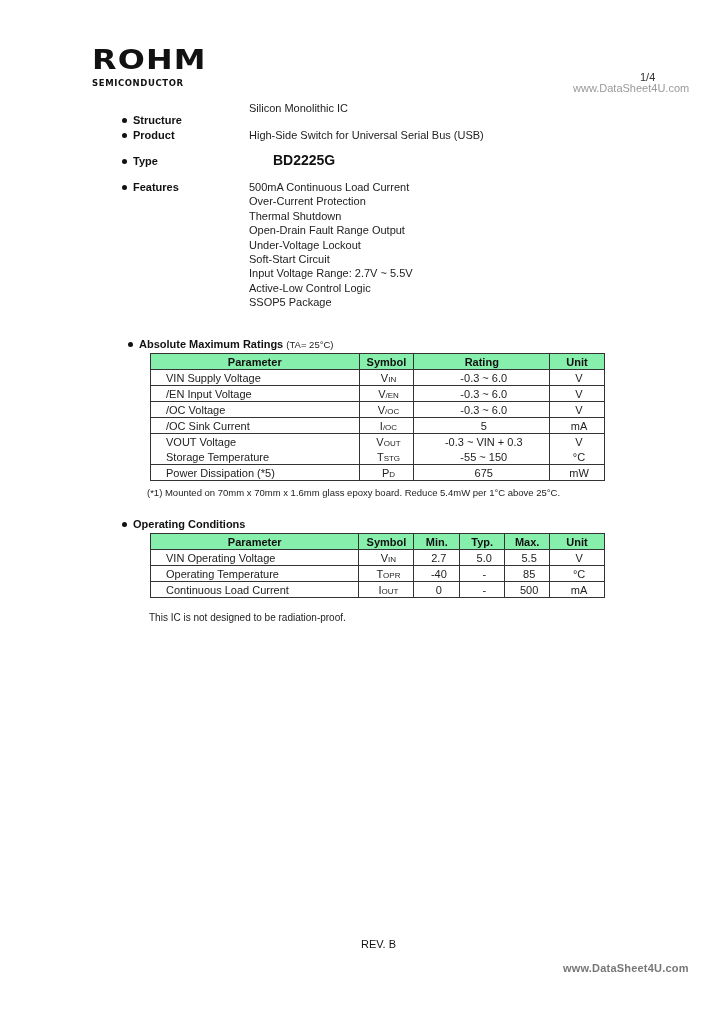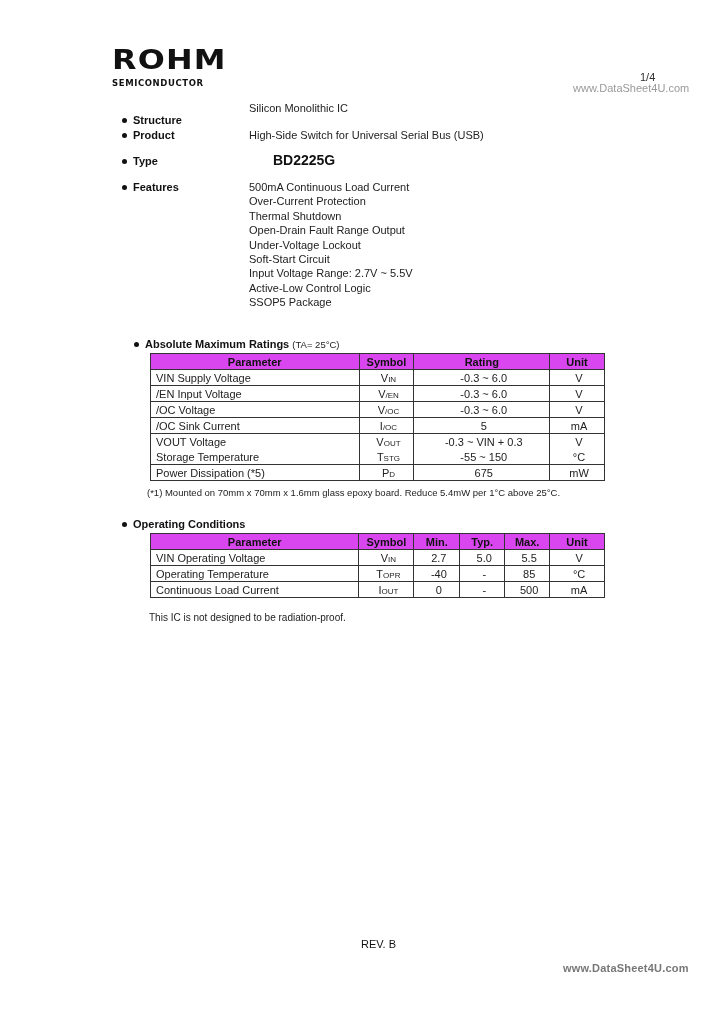--- a/index.html
+++ b/index.html
@@ -1,39 +1,39 @@
 <!DOCTYPE html>
 <html><head>
 <meta charset="utf-8">
 <style>
   html, body { margin: 0; padding: 0; background: #ffffff; }
   body { width: 720px; height: 1012px; position: relative; overflow: hidden;
          font-family: "Liberation Sans", sans-serif; color: #111; }
   .abs { position: absolute; }
-  .logo { left: 112px; top: 48px; }
+  .logo { left: 92px; top: 48px; }
   .logo-main { font-family: "DejaVu Sans", sans-serif; font-weight: bold; font-size: 27px;
                letter-spacing: 1px; line-height: 24px; transform: scaleX(1.18); transform-origin: left;
                color: #111; }
   .logo-sub { font-family: "DejaVu Sans", sans-serif; font-weight: bold; font-size: 8.5px;
               letter-spacing: 0.6px; margin-top: 6px; color: #111; }
   .page-num { left: 640px; top: 71px; font-size: 11px; color: #333; }
   .watermark-top { left: 573px; top: 82px; font-size: 11px; color: #999; }
   .row-label { font-size: 11px; font-weight: bold; color: #111; }
   .row-label .dot { display: inline-block; width: 5px; height: 5px; border-radius: 50%;
                     background: #111; margin-right: 6px; vertical-align: middle; position: relative; top: -1px; }
   .row-value { left: 249px; font-size: 11px; color: #222; }
   .type-value { left: 249px; font-size: 14px; font-weight: bold; color: #111; padding-left: 24px; }
   .features { left: 249px; top: 180px; font-size: 11px; color: #222; line-height: 14.4px; }
   .section-title { font-size: 11px; font-weight: bold; color: #111; }
   .section-title .cond { font-weight: normal; font-size: 9.5px; color: #222; }
   table.spec { position: absolute; border-collapse: collapse; font-size: 11px; color: #222; }
-  table.spec th { background: #d946ef; font-weight: bold; color: #111; border: 1px solid #333;
+  table.spec th { background: #86efac; font-weight: bold; color: #111; border: 1px solid #333;
                   height: 15px; padding: 0; text-align: center; }
   table.spec td { border: 1px solid #333; height: 15px; padding: 0 0 0 4px; text-align: center; }
-  table.spec td.param { text-align: left; padding-left: 5px; }
+  table.spec td.param { text-align: left; padding-left: 15px; }
   table.spec td.unit { border-left: none; }
   table.spec th.unit { border-left: none; }
   table.spec tr.nobottom td { border-bottom: none; }
   table.spec tr.notop td { border-top: none; }
   .sym-sub { font-size: 8px; }
   .footnote { left: 147px; top: 487px; font-size: 9.5px; color: #222; }
   .note { left: 149px; top: 612px; font-size: 10px; color: #222; }
   .rev { left: 361px; top: 938px; font-size: 11px; color: #111; }
   .watermark-bottom { left: 563px; top: 962px; font-size: 11px; color: #777; font-weight: bold; letter-spacing: 0.2px; }
 </style>
@@ -62,21 +62,21 @@
   <div>Over-Current Protection</div>
   <div>Thermal Shutdown</div>
   <div>Open-Drain Fault Range Output</div>
   <div>Under-Voltage Lockout</div>
   <div>Soft-Start Circuit</div>
   <div>Input Voltage Range: 2.7V ~ 5.5V</div>
   <div>Active-Low Control Logic</div>
   <div>SSOP5 Package</div>
 </div>
 
-<div class="abs section-title" style="left:134px; top:338px;">
+<div class="abs section-title" style="left:128px; top:338px;">
   <span class="dot" style="display:inline-block;width:5px;height:5px;border-radius:50%;background:#111;margin-right:6px;vertical-align:middle;position:relative;top:-1px;"></span><span>Absolute Maximum Ratings</span>
   <span class="cond">(TA= 25°C)</span>
 </div>
 
 <table class="spec" style="left:150px; top:353px; width:455px;">
   <colgroup>
       <col style="width:209px">
       <col style="width:55px">
       <col style="width:136px">
       <col style="width:55px">

